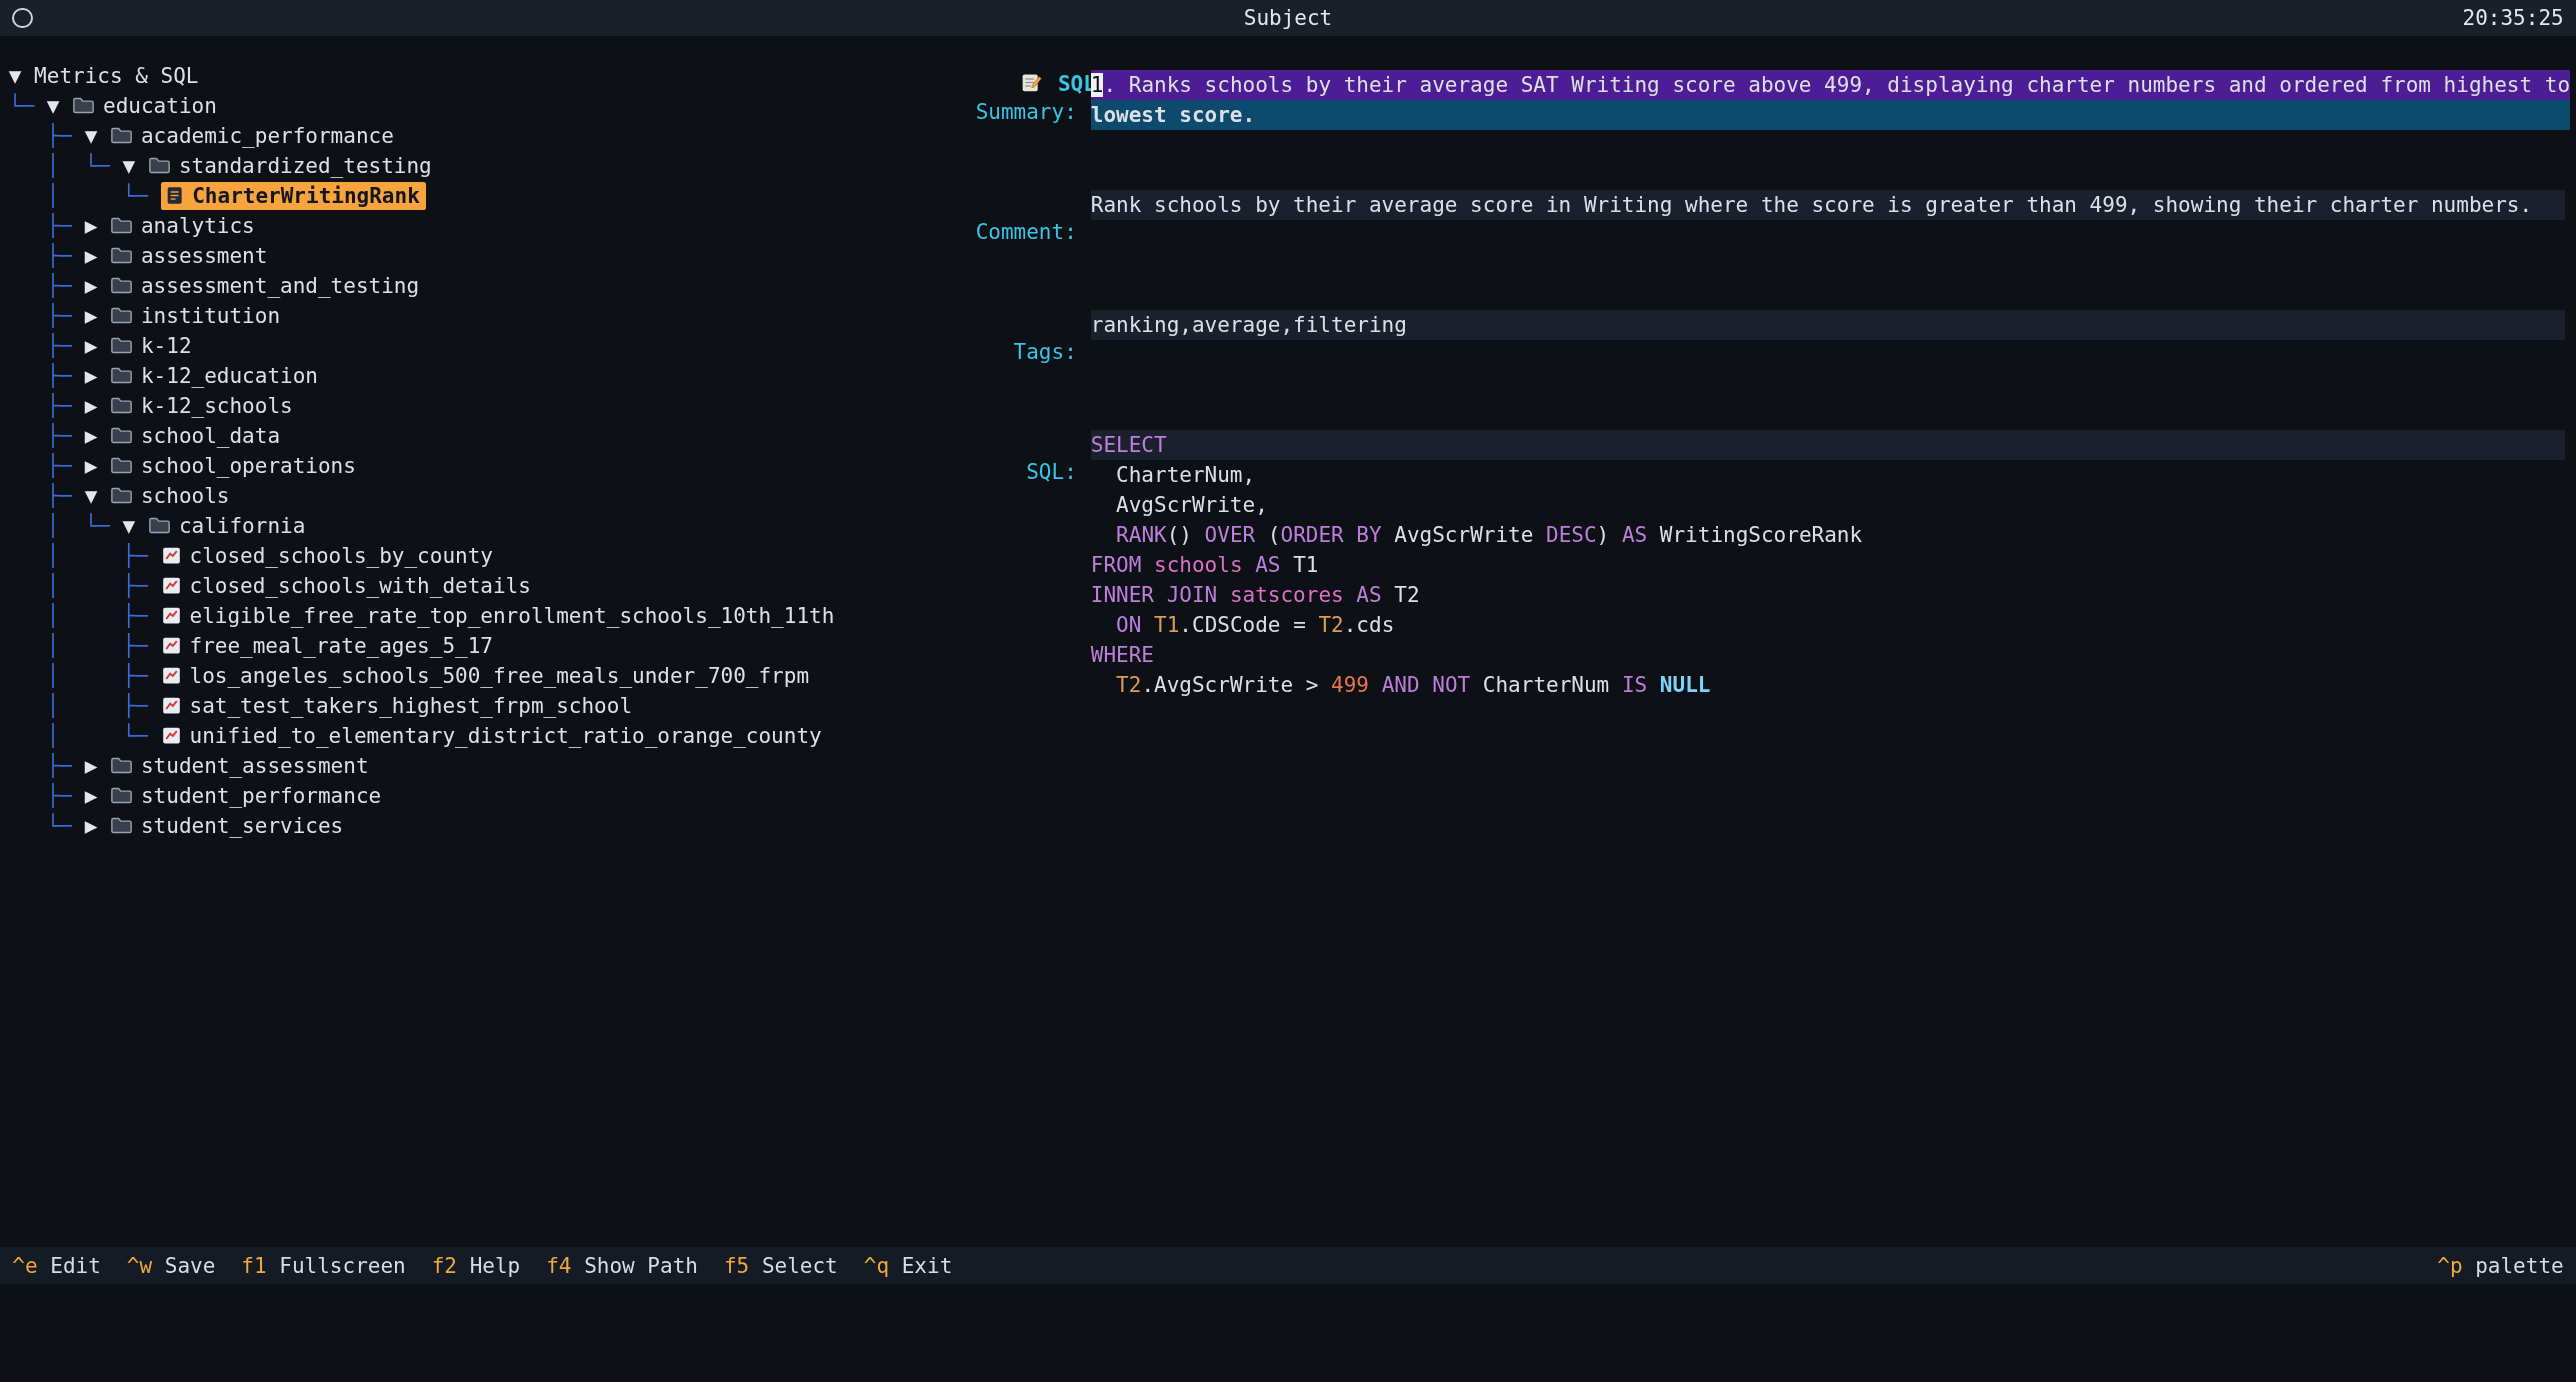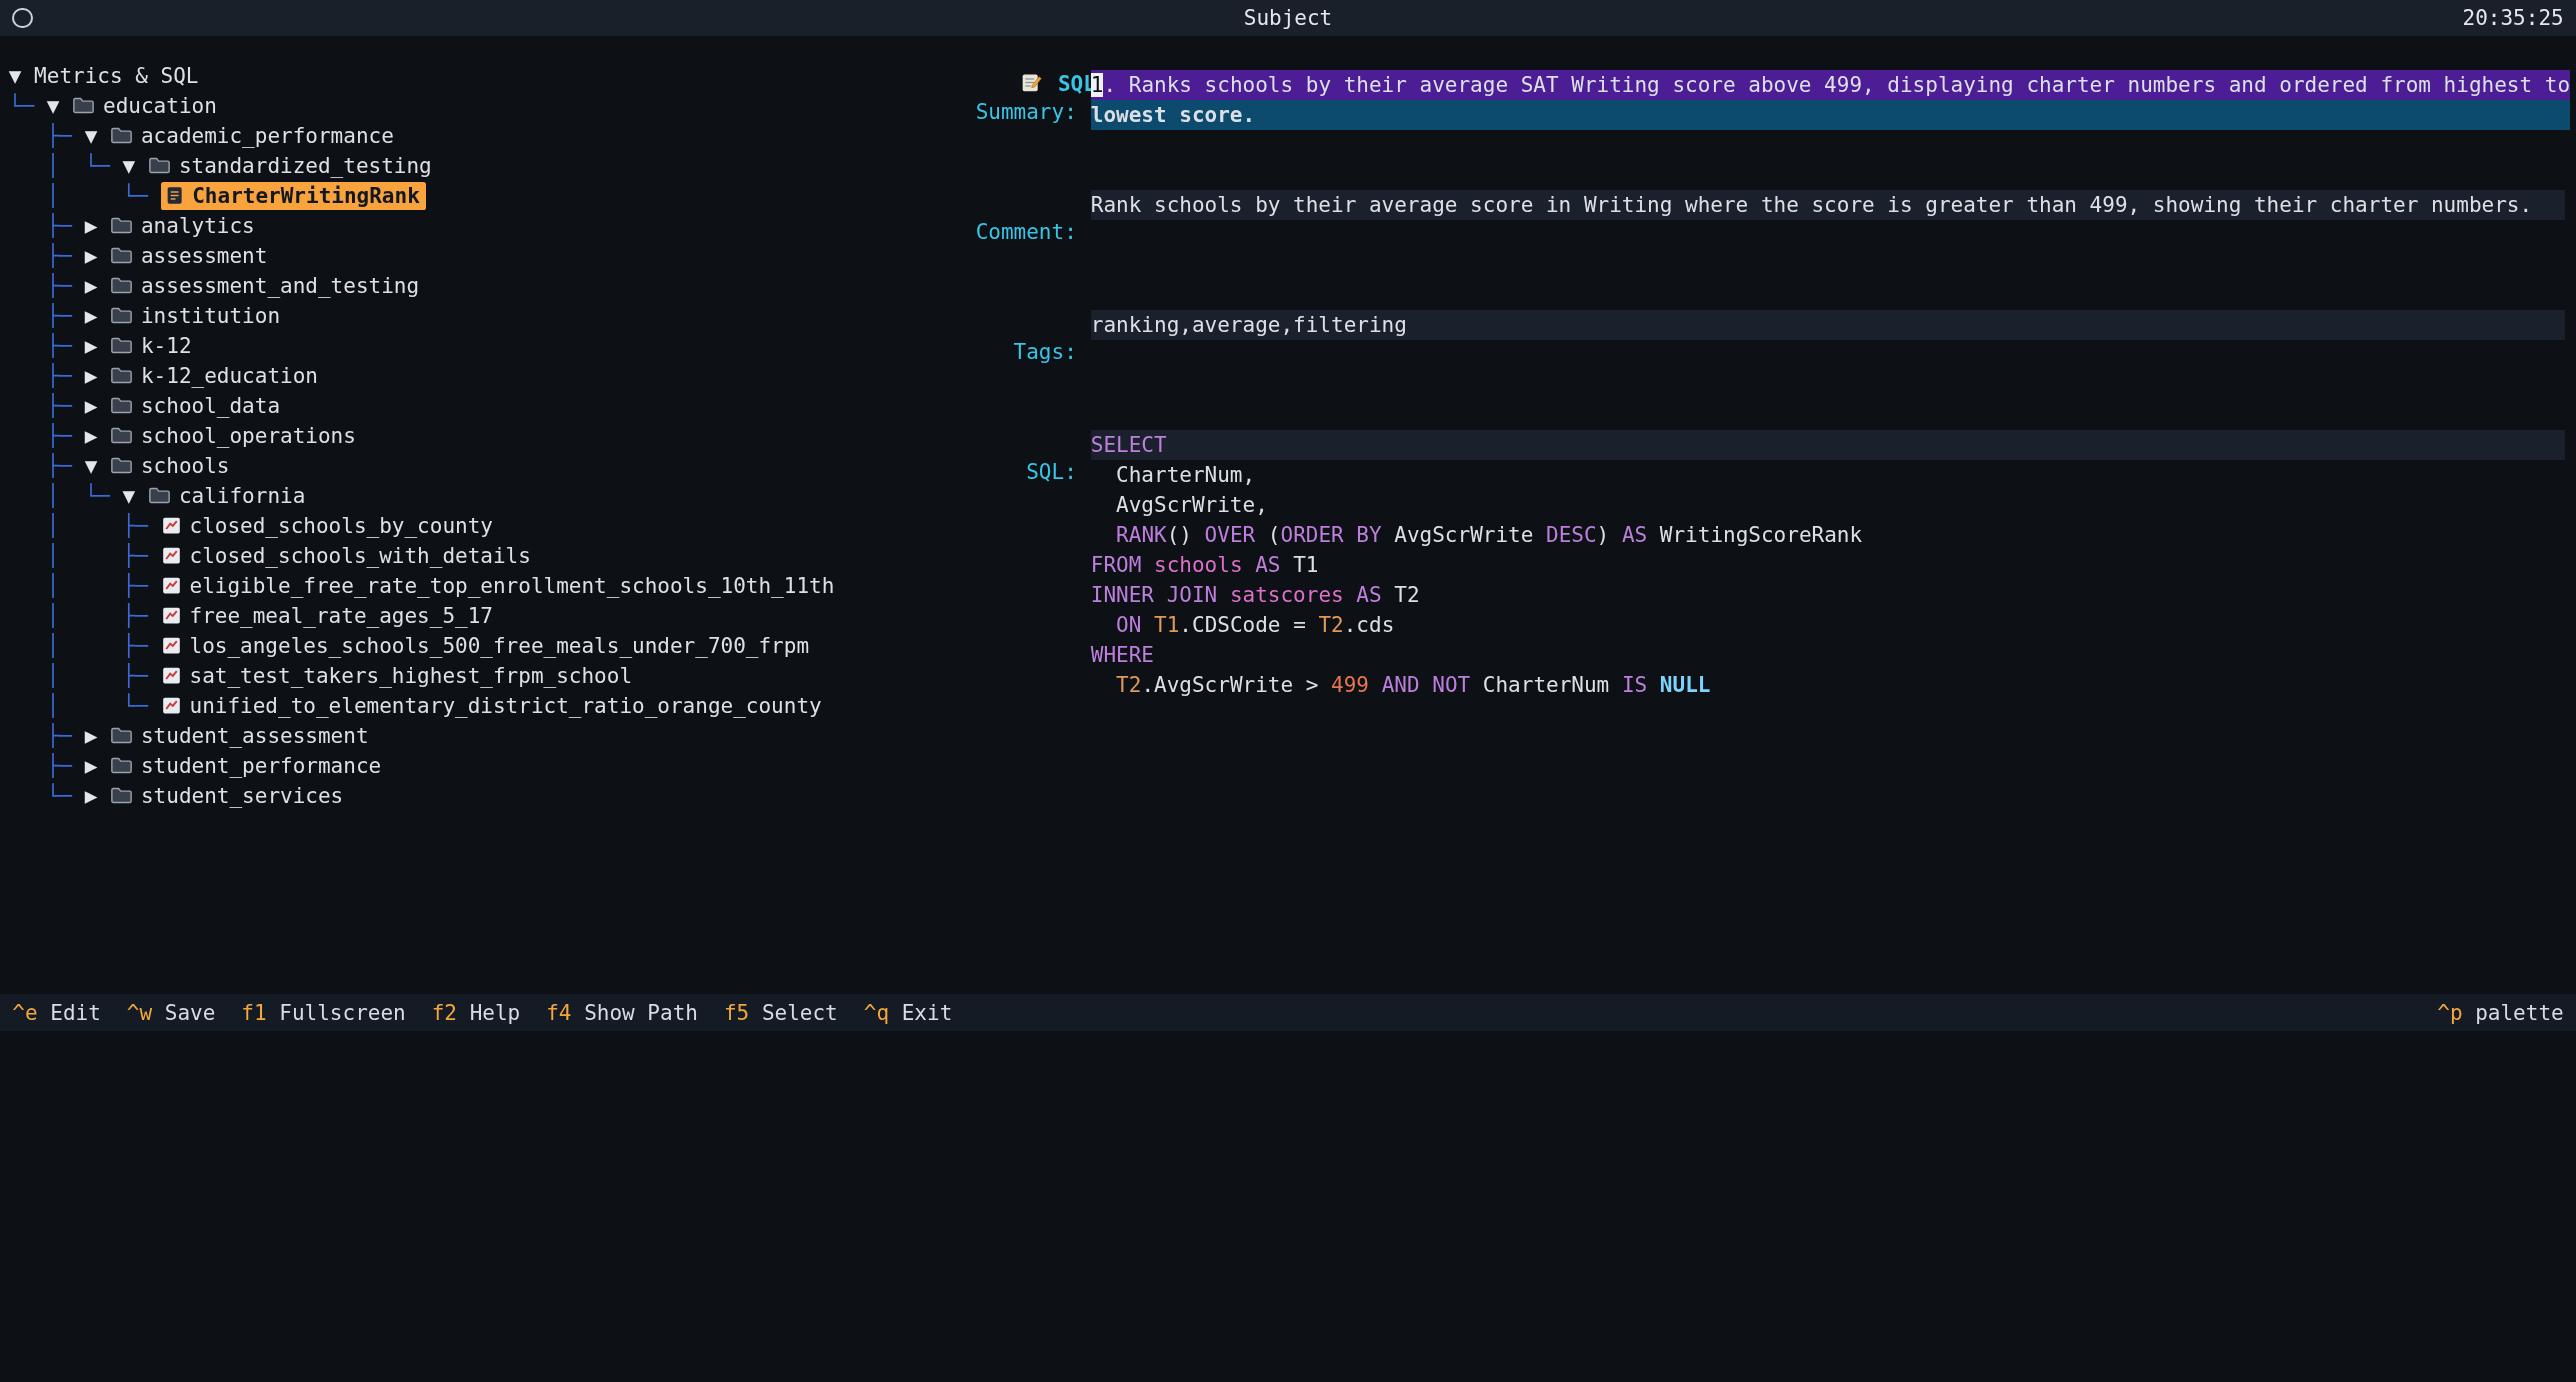--- a/index.html
+++ b/index.html
@@ -1,19 +1,19 @@
 <!DOCTYPE html>
 <html style="font-size:14px"><head>
 <meta charset="utf-8">
 <style>
   html,body{margin:0;padding:0;background:#0d1015;}
   body{width:2576px;height:1383px;overflow:hidden;
        font-family:"DejaVu Sans Mono","Liberation Mono",monospace;
        font-size:21px;color:#dce0e6;}
-  .screen{width:2576px;height:1031px;display:flex;flex-direction:column;background:#0d1015;}
+  .screen{width:2576px;height:1284px;display:flex;flex-direction:column;background:#0d1015;}
 
   
   .hdr{height:36px;flex:none;background:#1a202a;position:relative;
        display:flex;align-items:center;}
   .hdr-circle{width:16.7px;height:16.7px;border:2.2px solid #cdd3da;border-radius:50%;
        margin-left:12.3px;display:inline-block;}
   .hdr-title{position:absolute;left:0;right:0;text-align:center;color:#e4e7ec;}
   .hdr-clock{margin-left:auto;margin-right:12.3px;color:#e4e7ec;}
 
   
@@ -103,20 +103,23 @@
                 <path d="M2 5.5 C2 4.7 2.7 4 3.5 4 h6.2 l2.4 3 h10.4 c.8 0 1.5 .7 1.5 1.5 v10 c0 .8 -.7 1.5 -1.5 1.5 h-19 c-.8 0 -1.5 -.7 -1.5 -1.5 z" fill="#39404c" stroke="#9aa3af" stroke-width="1.6"></path>
               </svg></span><span class="tlabel">institution</span></span></div>
         <div class="tree-row"><span class="guides">   ├─ </span><span class="arrow">▶ </span><span class="node"><span class="ticon"><svg width="23" height="21" viewBox="0 0 26 24">
                 <path d="M2 5.5 C2 4.7 2.7 4 3.5 4 h6.2 l2.4 3 h10.4 c.8 0 1.5 .7 1.5 1.5 v10 c0 .8 -.7 1.5 -1.5 1.5 h-19 c-.8 0 -1.5 -.7 -1.5 -1.5 z" fill="#39404c" stroke="#9aa3af" stroke-width="1.6"></path>
               </svg></span><span class="tlabel">k-12</span></span></div>
         <div class="tree-row"><span class="guides">   ├─ </span><span class="arrow">▶ </span><span class="node"><span class="ticon"><svg width="23" height="21" viewBox="0 0 26 24">
                 <path d="M2 5.5 C2 4.7 2.7 4 3.5 4 h6.2 l2.4 3 h10.4 c.8 0 1.5 .7 1.5 1.5 v10 c0 .8 -.7 1.5 -1.5 1.5 h-19 c-.8 0 -1.5 -.7 -1.5 -1.5 z" fill="#39404c" stroke="#9aa3af" stroke-width="1.6"></path>
               </svg></span><span class="tlabel">k-12_education</span></span></div>
         <div class="tree-row"><span class="guides">   ├─ </span><span class="arrow">▶ </span><span class="node"><span class="ticon"><svg width="23" height="21" viewBox="0 0 26 24">
                 <path d="M2 5.5 C2 4.7 2.7 4 3.5 4 h6.2 l2.4 3 h10.4 c.8 0 1.5 .7 1.5 1.5 v10 c0 .8 -.7 1.5 -1.5 1.5 h-19 c-.8 0 -1.5 -.7 -1.5 -1.5 z" fill="#39404c" stroke="#9aa3af" stroke-width="1.6"></path>
+              </svg></span><span class="tlabel">k-12_schools</span></span></div>
+        <div class="tree-row"><span class="guides">   ├─ </span><span class="arrow">▶ </span><span class="node"><span class="ticon"><svg width="23" height="21" viewBox="0 0 26 24">
+                <path d="M2 5.5 C2 4.7 2.7 4 3.5 4 h6.2 l2.4 3 h10.4 c.8 0 1.5 .7 1.5 1.5 v10 c0 .8 -.7 1.5 -1.5 1.5 h-19 c-.8 0 -1.5 -.7 -1.5 -1.5 z" fill="#39404c" stroke="#9aa3af" stroke-width="1.6"></path>
               </svg></span><span class="tlabel">school_data</span></span></div>
         <div class="tree-row"><span class="guides">   ├─ </span><span class="arrow">▶ </span><span class="node"><span class="ticon"><svg width="23" height="21" viewBox="0 0 26 24">
                 <path d="M2 5.5 C2 4.7 2.7 4 3.5 4 h6.2 l2.4 3 h10.4 c.8 0 1.5 .7 1.5 1.5 v10 c0 .8 -.7 1.5 -1.5 1.5 h-19 c-.8 0 -1.5 -.7 -1.5 -1.5 z" fill="#39404c" stroke="#9aa3af" stroke-width="1.6"></path>
               </svg></span><span class="tlabel">school_operations</span></span></div>
         <div class="tree-row"><span class="guides">   ├─ </span><span class="arrow">▼ </span><span class="node"><span class="ticon"><svg width="23" height="21" viewBox="0 0 26 24">
                 <path d="M2 5.5 C2 4.7 2.7 4 3.5 4 h6.2 l2.4 3 h10.4 c.8 0 1.5 .7 1.5 1.5 v10 c0 .8 -.7 1.5 -1.5 1.5 h-19 c-.8 0 -1.5 -.7 -1.5 -1.5 z" fill="#39404c" stroke="#9aa3af" stroke-width="1.6"></path>
               </svg></span><span class="tlabel">schools</span></span></div>
         <div class="tree-row"><span class="guides">   │  └─ </span><span class="arrow">▼ </span><span class="node"><span class="ticon"><svg width="23" height="21" viewBox="0 0 26 24">
                 <path d="M2 5.5 C2 4.7 2.7 4 3.5 4 h6.2 l2.4 3 h10.4 c.8 0 1.5 .7 1.5 1.5 v10 c0 .8 -.7 1.5 -1.5 1.5 h-19 c-.8 0 -1.5 -.7 -1.5 -1.5 z" fill="#39404c" stroke="#9aa3af" stroke-width="1.6"></path>
               </svg></span><span class="tlabel">california</span></span></div>

